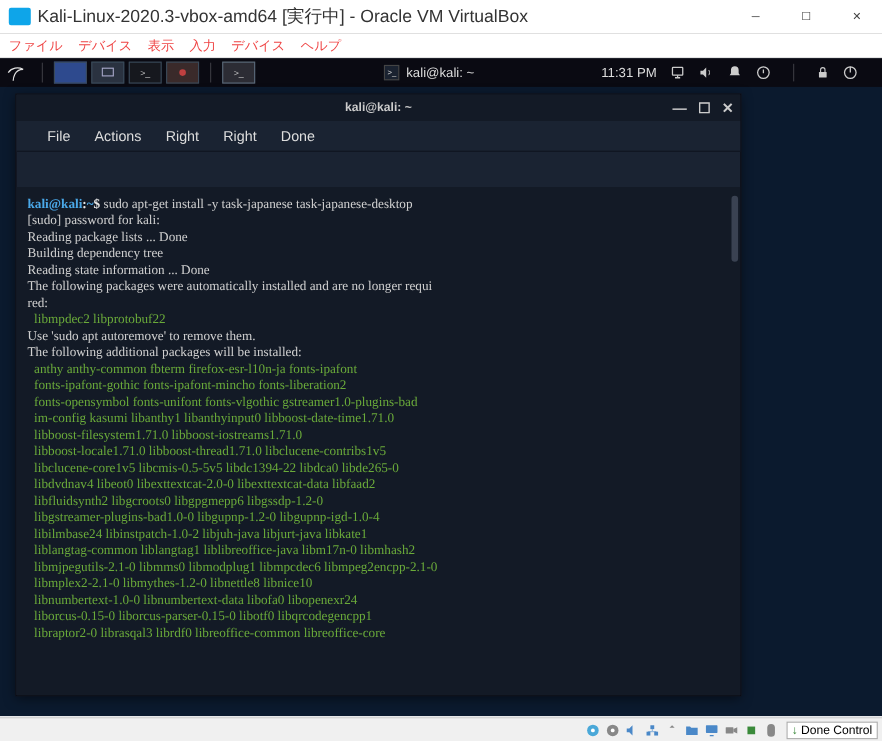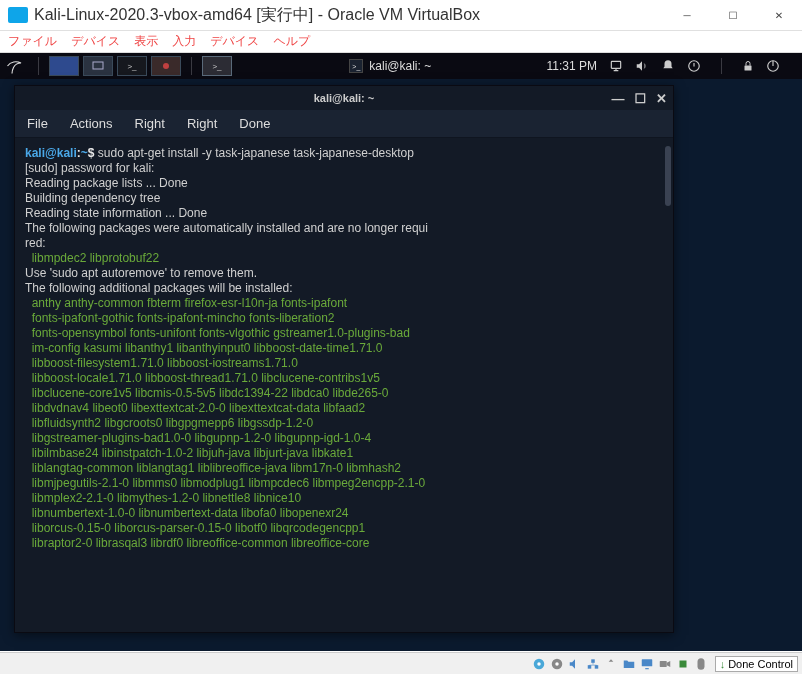--- a/index.html
+++ b/index.html
@@ -28,22 +28,22 @@
 .kali-panel .sep { width: 1px; height: 18px; background: #3a3a42; margin: 0 8px; }
 .kali-panel .app-title { display: flex; align-items: center; gap: 6px; padding: 0 10px; }
 .kali-panel .spacer { flex: 1; }
 .kali-panel .tray { display: flex; align-items: center; gap: 12px; padding-right: 22px; }
 .kali-panel .tray-icon { font-size: 13px; color: #ccc; display: flex; align-items: center; }
 
 .terminal-window { position: absolute; top: 32px; left: 14px; width: 660px; height: 548px; background: #1a2332; border: 1px solid #0a0a12; box-shadow: 0 2px 10px rgba(0,0,0,0.5); display: flex; flex-direction: column; }
 .term-titlebar { height: 24px; background: #131a26; display: flex; align-items: center; justify-content: center; position: relative; font-size: 11px; color: #ccc; font-weight: bold; }
 .term-titlebar .title { }
 .term-titlebar .controls { position: absolute; right: 6px; display: flex; gap: 10px; font-size: 13px; color: #ccc; }
-.term-menubar { height: 28px; background: #1a2332; display: flex; align-items: center; gap: 22px; padding-left: 12px; font-size: 13px; color: #ddd; border-bottom: 1px solid #0f1520; }
-.term-body { flex: 1; background: #131a26; padding: 8px 4px 8px 10px; font-family: Liberation Sans, sans-serif; font-size: 12px; line-height: 15px; color: #d0d0d0; white-space: pre; overflow: hidden; position: relative; }
+.term-menubar { height: 28px; background: #1a2332; display: flex; align-items: center; gap: 22px; padding-left: 28px; font-size: 13px; color: #ddd; border-bottom: 1px solid #0f1520; }
+.term-body { flex: 1; background: #131a26; padding: 8px 4px 8px 10px; font-family: Liberation Serif, serif; font-size: 12px; line-height: 15px; color: #d0d0d0; white-space: pre; overflow: hidden; position: relative; margin-top: 32px; }
 .term-body .scrollbar { position: absolute; right: 2px; top: 8px; width: 6px; height: 60px; background: #3a4252; border-radius: 3px; }
 .p-user { color: #4aa8e8; font-weight: bold; }
 .p-host { color: #4aa8e8; font-weight: bold; }
 .p-white { color: #e8e8e8; font-weight: bold; }
 .p-cmd { color: #d0d0d0; }
 .p-green { color: #6aaa3a; }
 
 .vbox-statusbar { position: absolute; bottom: 0; left: 0; right: 0; height: 22px; background: #f0f0f0; border-top: 1px solid #ccc; display: flex; align-items: center; justify-content: flex-end; padding-right: 4px; gap: 2px; font-size: 11px; }
 .vbox-statusbar .sicon { width: 16px; height: 16px; display: flex; align-items: center; justify-content: center; }
 .vbox-statusbar .host-key { border: 1px solid #aaa; padding: 1px 4px; background: #fff; display: flex; align-items: center; gap: 3px; margin-left: 4px; }

